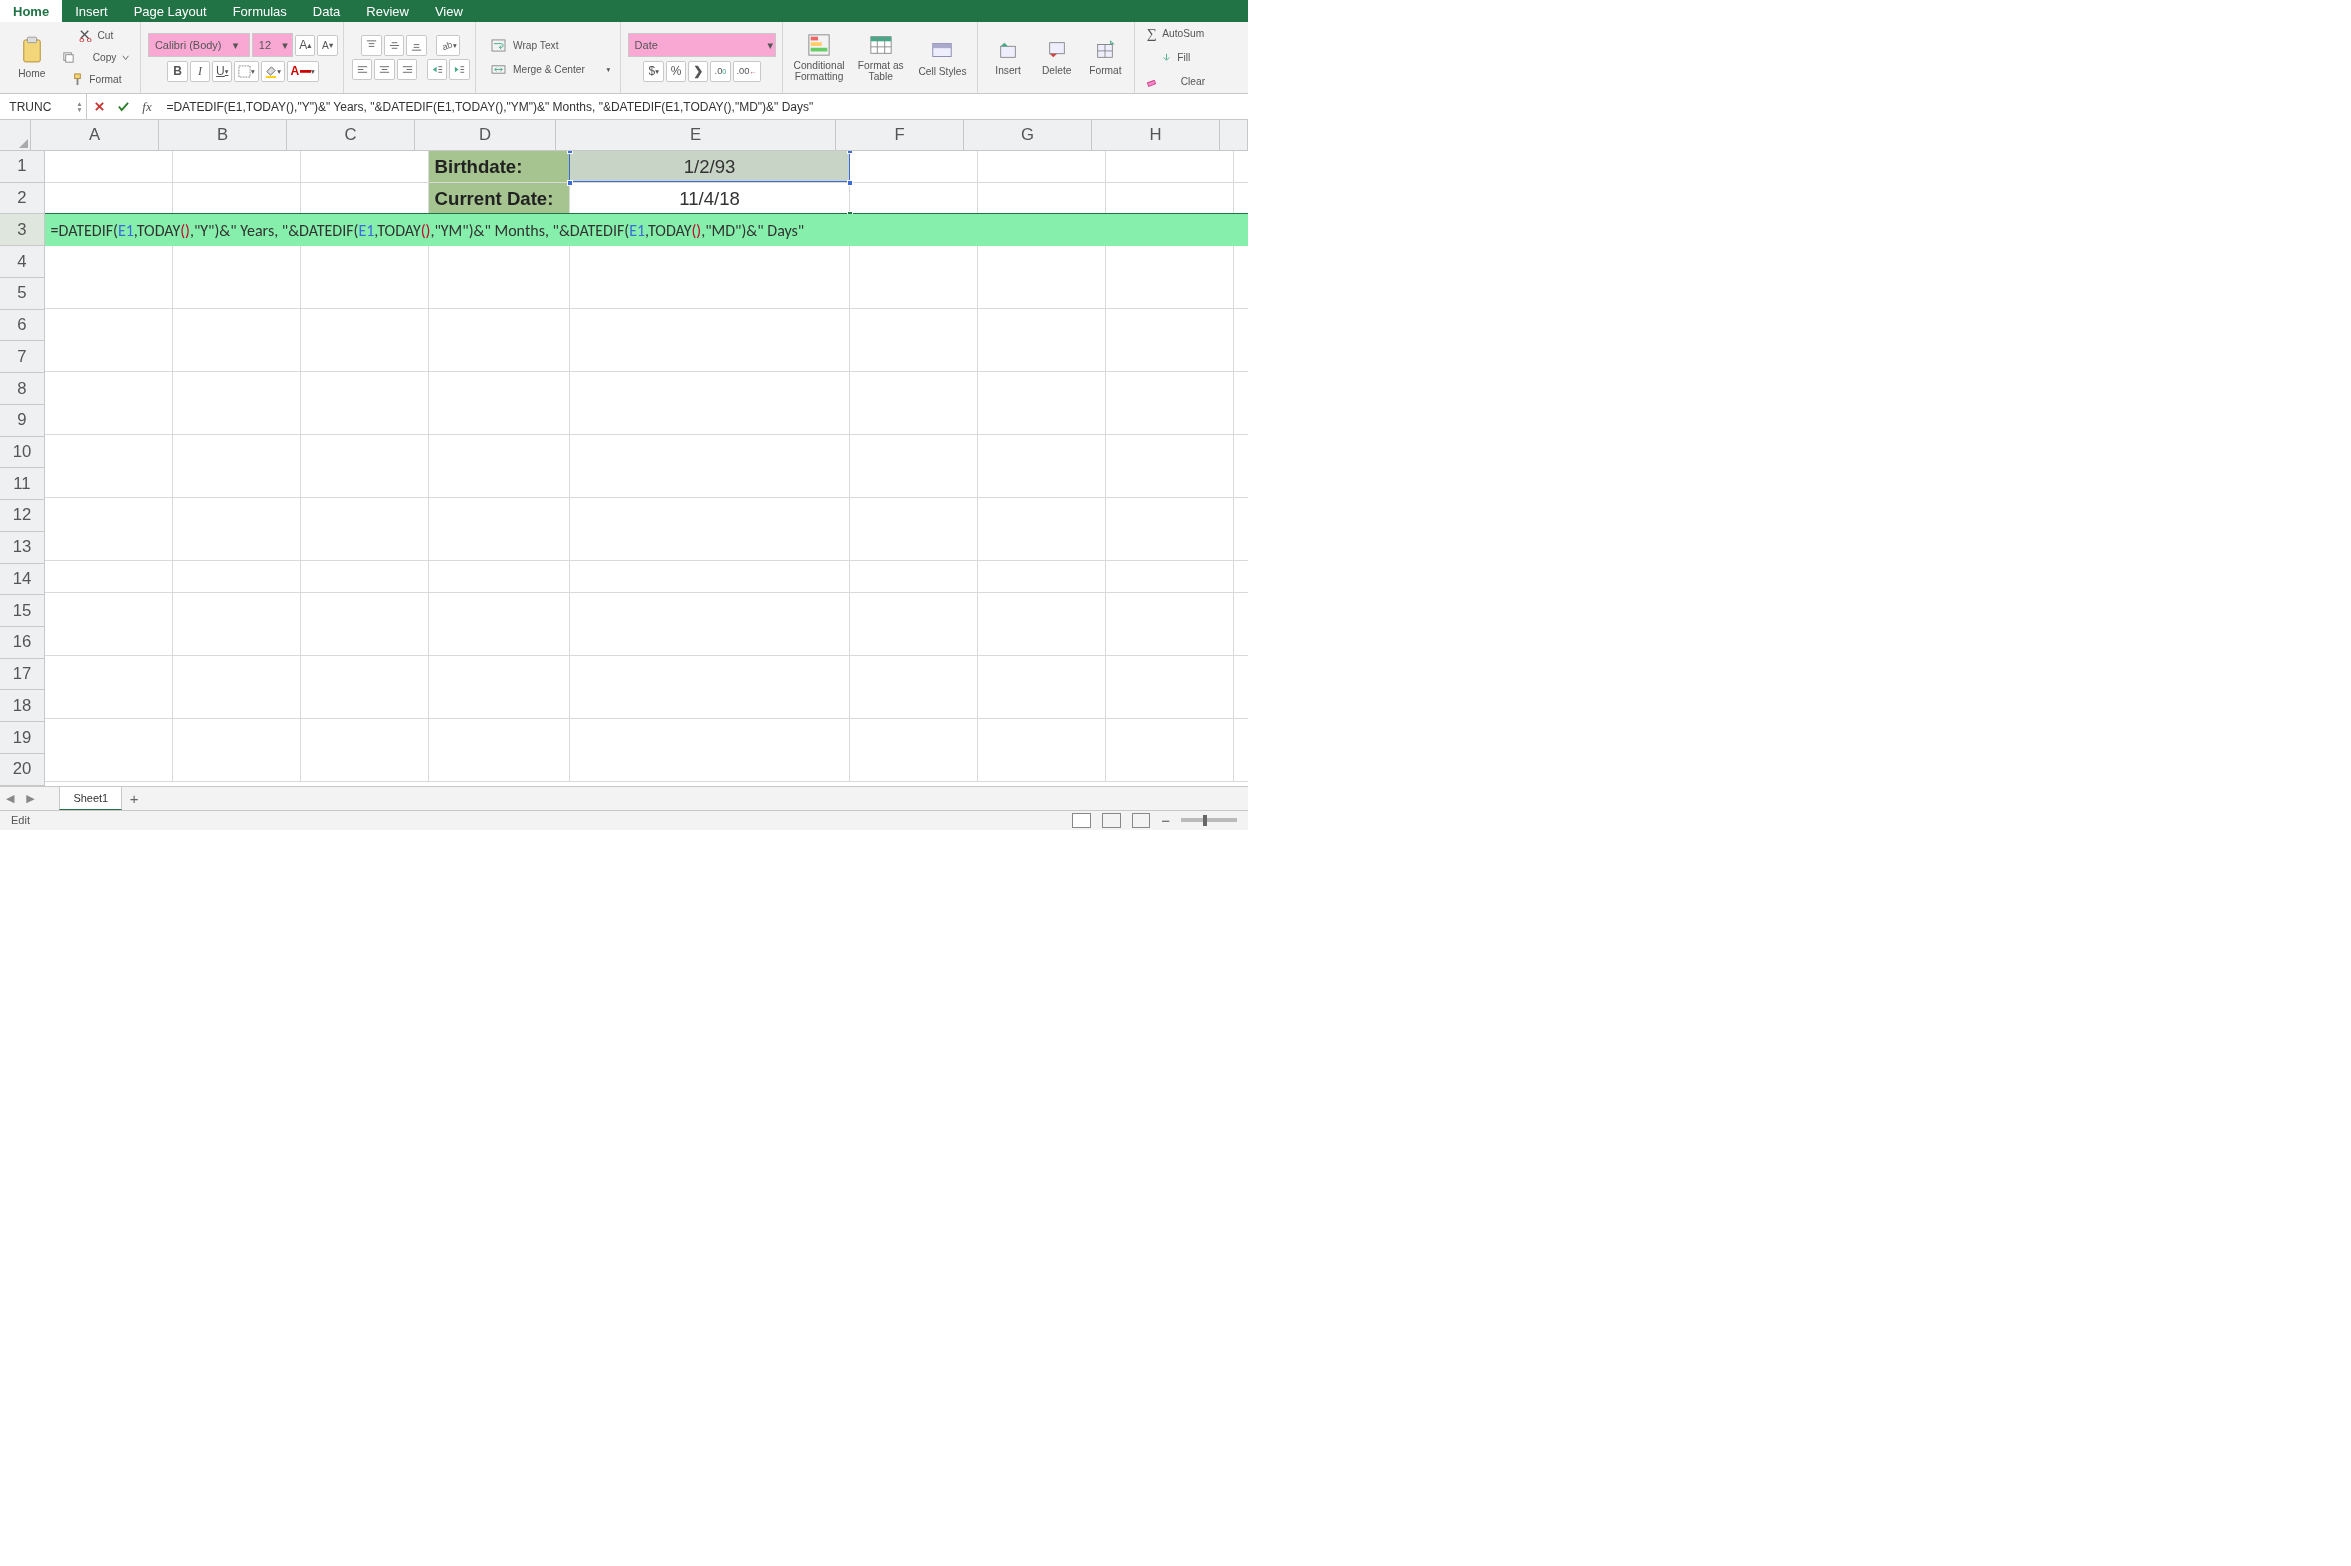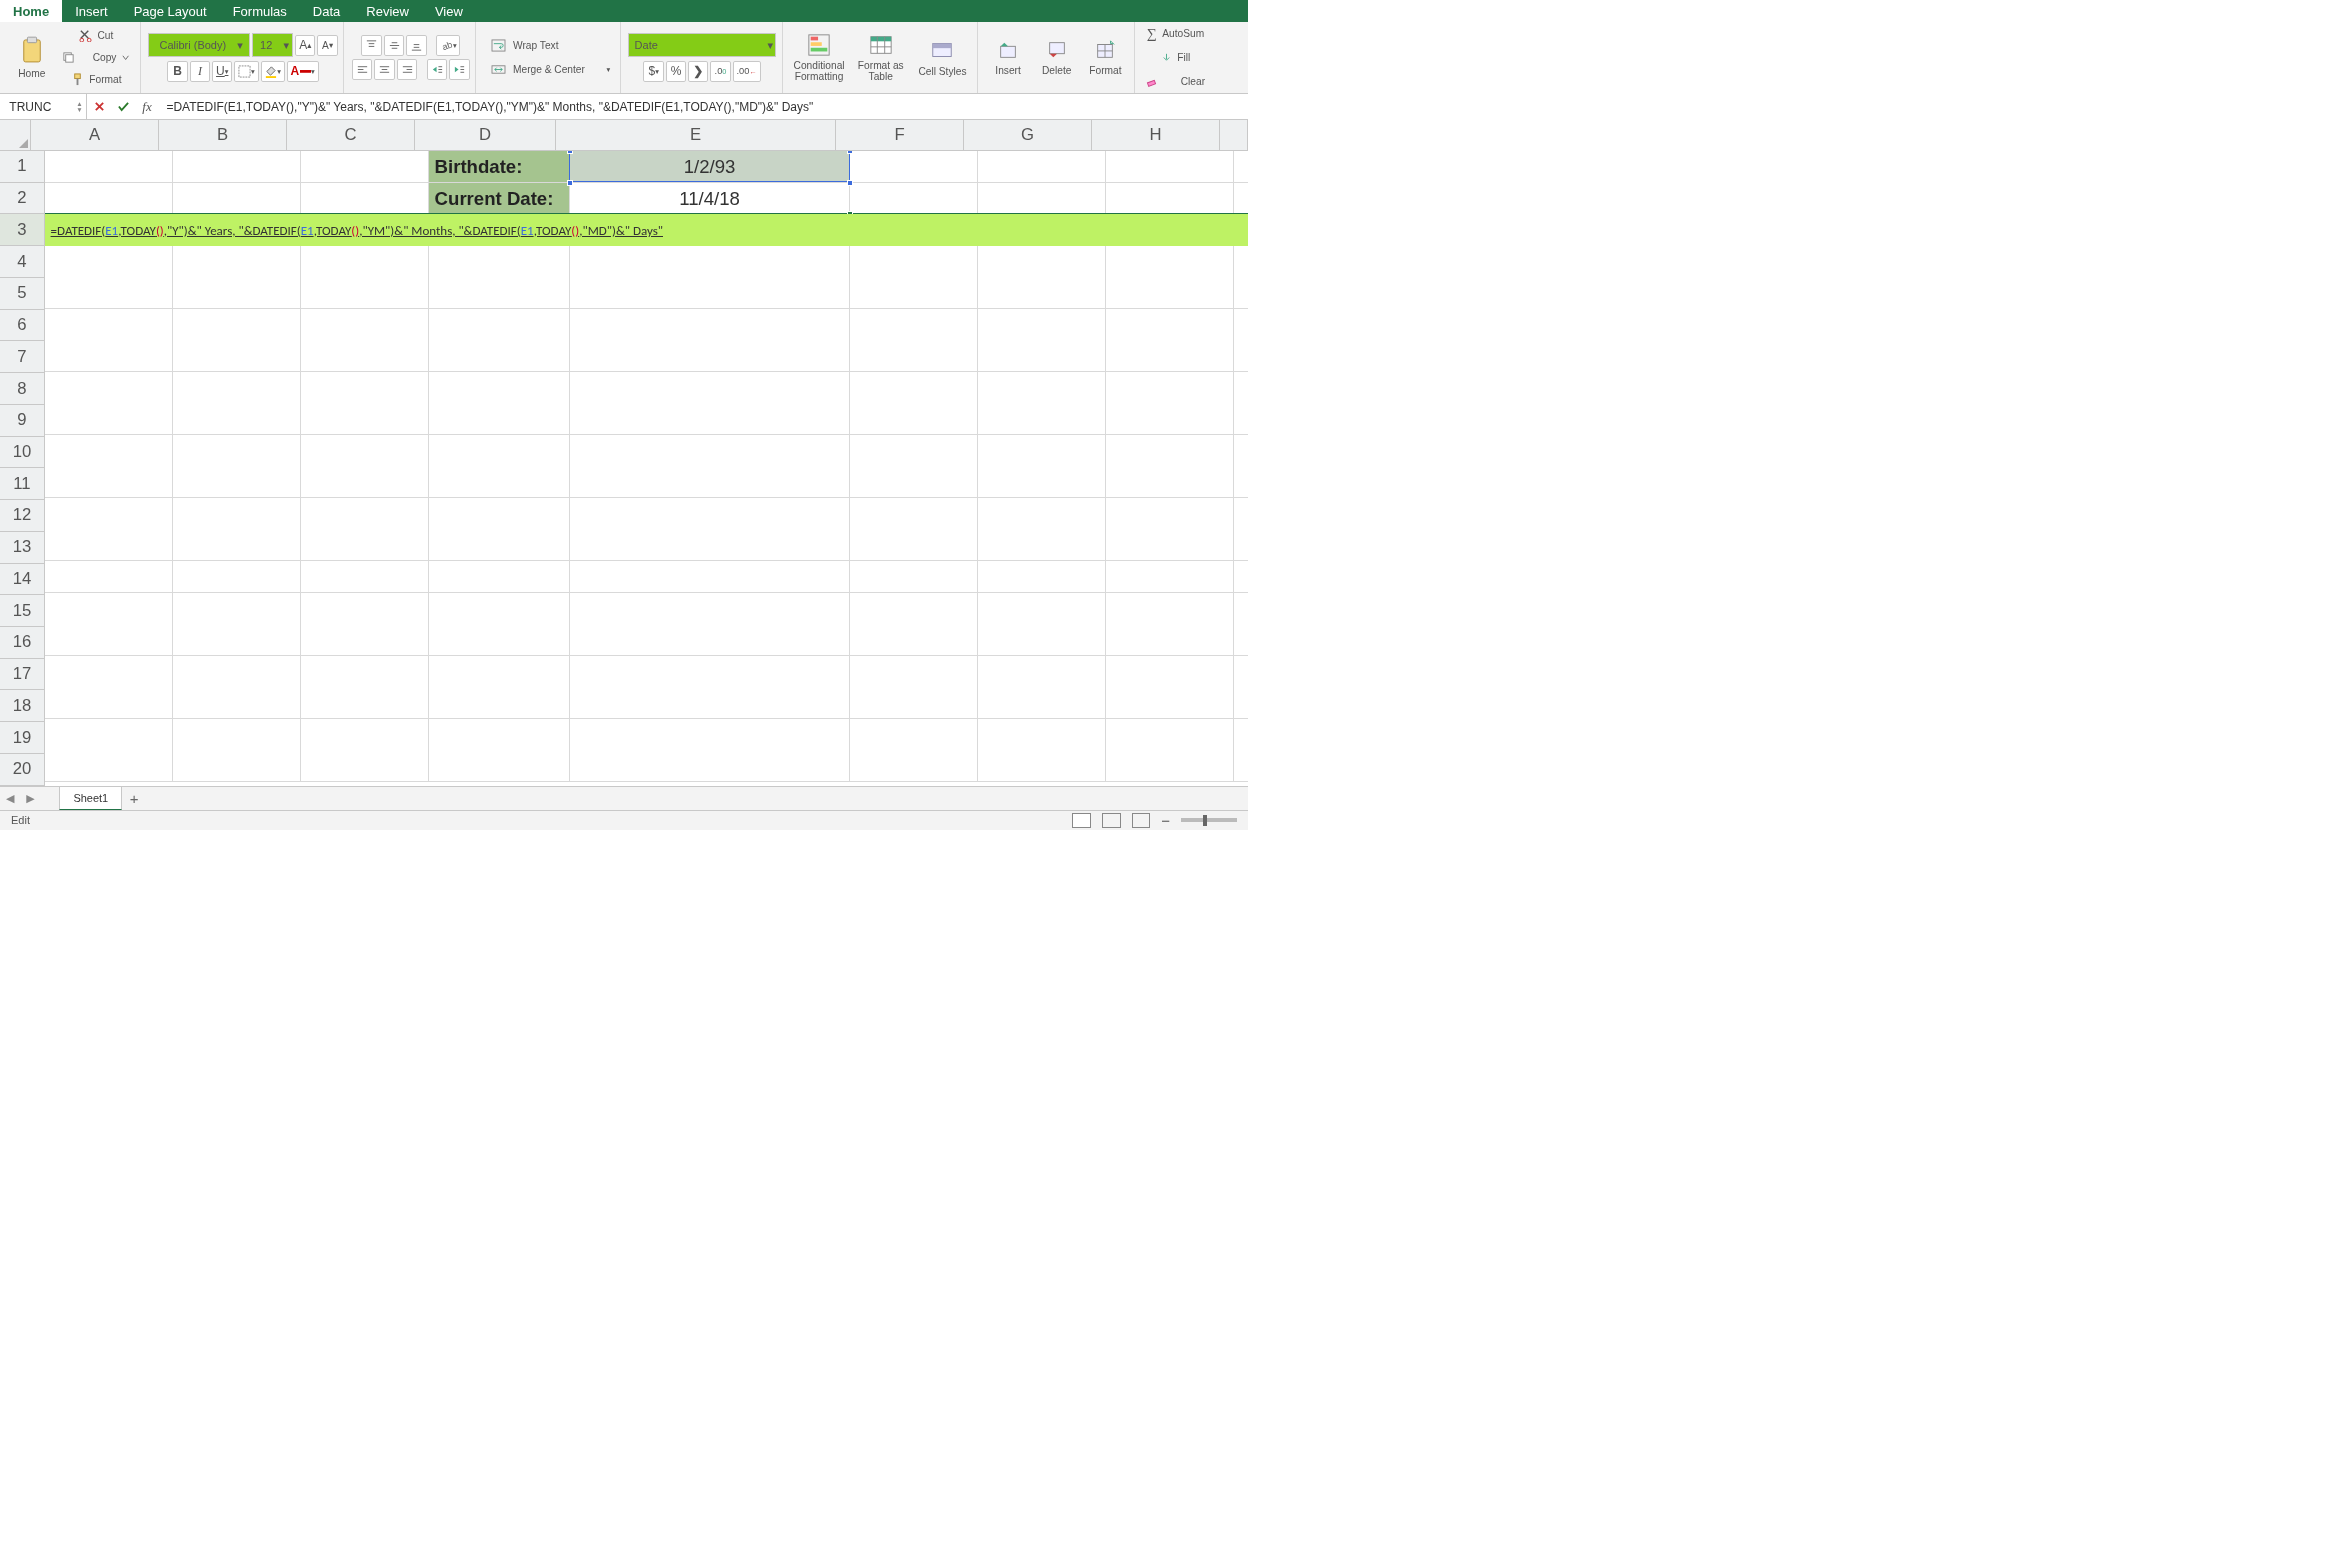--- a/index.html
+++ b/index.html
@@ -21,21 +21,21 @@
   .btn.box { border: 0.9px solid #c8c8c8; background: #fff; }
   .drop { width: 9.3px; height: 9.3px; margin-left: 2.8px; }
 
   .big-btn { display: flex; flex-direction: column; align-items: center; justify-content: center; gap: 3.7px; width: 58px; height: 67px; cursor: pointer; border-radius: 1.9px; color: #555; }
   .big-btn .lbl { font-size: 10.2px; text-align: center; line-height: 11px; color: #555; }
   .big-btn.thin { width: 45px; }
 
   .vstack { display: flex; flex-direction: column; gap: 1.9px; }
   .hstack { display: flex; flex-direction: row; gap: 1.9px; align-items: center; }
 
-  .input-combo { display: flex; align-items: center; border: 0.9px solid #c8c8c8; background: #84cc16; height: 24px; justify-content: center; }
+  .input-combo { display: flex; align-items: center; border: 0.9px solid #c8c8c8; background: #f9a8d4; height: 24px; }
   .input-combo span { padding: 0 5.6px; font-size: 11px; color: #555; }
   .input-combo .caret { width: 13px; text-align: center; }
 
   .kw { font-size: 10.2px; color: #555; }
 
   svg { display: block; }
 
   
   .formula-bar { display: flex; align-items: center; height: 26px; border-bottom: 0.9px solid #c8c8c8; background: #fff; }
   .name-box { width: 87px; display: flex; align-items: center; border-right: 0.9px solid #c8c8c8; height: 100%; padding-left: 9.3px; font-size: 12px; }
@@ -50,21 +50,21 @@
   .corner { width: 45px; height: 31px; background: #eef0f1; border-right: 0.9px solid #c8c8c8; border-bottom: 0.9px solid #c8c8c8; position: relative; }
   .corner::after { content:""; position:absolute; right:1.9px; bottom:1.9px; width:0;height:0;border-left:9.3px solid transparent;border-bottom:9.3px solid #aaa;}
   .col-headers { display: flex; flex-direction: row; height: 31px; }
   .ch { background: #eef0f1; border-right: 0.9px solid #c8c8c8; border-bottom: 0.9px solid #c8c8c8; display: flex; align-items: center; justify-content: center; font-size: 16.7px; color: #555; }
   .row-headers { display: flex; flex-direction: column; }
   .rh { width: 45px; background: #eef0f1; border-right: 0.9px solid #c8c8c8; border-bottom: 0.9px solid #c8c8c8; display: flex; align-items: center; justify-content: center; font-size: 16.7px; color: #555; }
   .grid-body { position: relative; }
   .cells { position: absolute; left: 0; top: 0; }
   .cell { position: absolute; border-right: 0.9px solid #d9d9d9; border-bottom: 0.9px solid #d9d9d9; display: flex; align-items: center; font-size: 18.6px; padding: 0 5.6px; background: #fff; }
   .cell.hdr { background: #a5c48f; font-weight: 700; color: #222; }
-  .cell.editing { background: #bef264; font-family: Calibri, Arial, sans-serif; font-size: 13px; white-space: nowrap; z-index: 5; border: none; text-decoration: underline; }
+  .cell.editing { background: #86efac; font-family: Calibri, Arial, sans-serif; font-size: 16px; white-space: nowrap; z-index: 5; border: none; }
   .cell.editing .tok-ref { color: #3c6bdc; }
   .cell.editing .tok-paren { color: #c03; }
   .sel-border { position: absolute; border: 1.9px solid #217346; pointer-events: none; z-index: 3; }
   .edit-row-border { position:absolute; border-top:1.9px solid #217346; border-bottom:1.9px solid #217346; pointer-events:none; z-index:4;}
   .sel-handle { position: absolute; width: 5.6px; height: 5.6px; background: #217346; border: 0.9px solid #fff; z-index: 4; }
 
   .rh.editing, .ch.editing { background: #dfe6de; }
 
   
   .sheet-tabs { height: 24px; display: flex; align-items: center; border-top: 0.9px solid #c8c8c8; background: #f3f3f3; font-size: 11px; }

